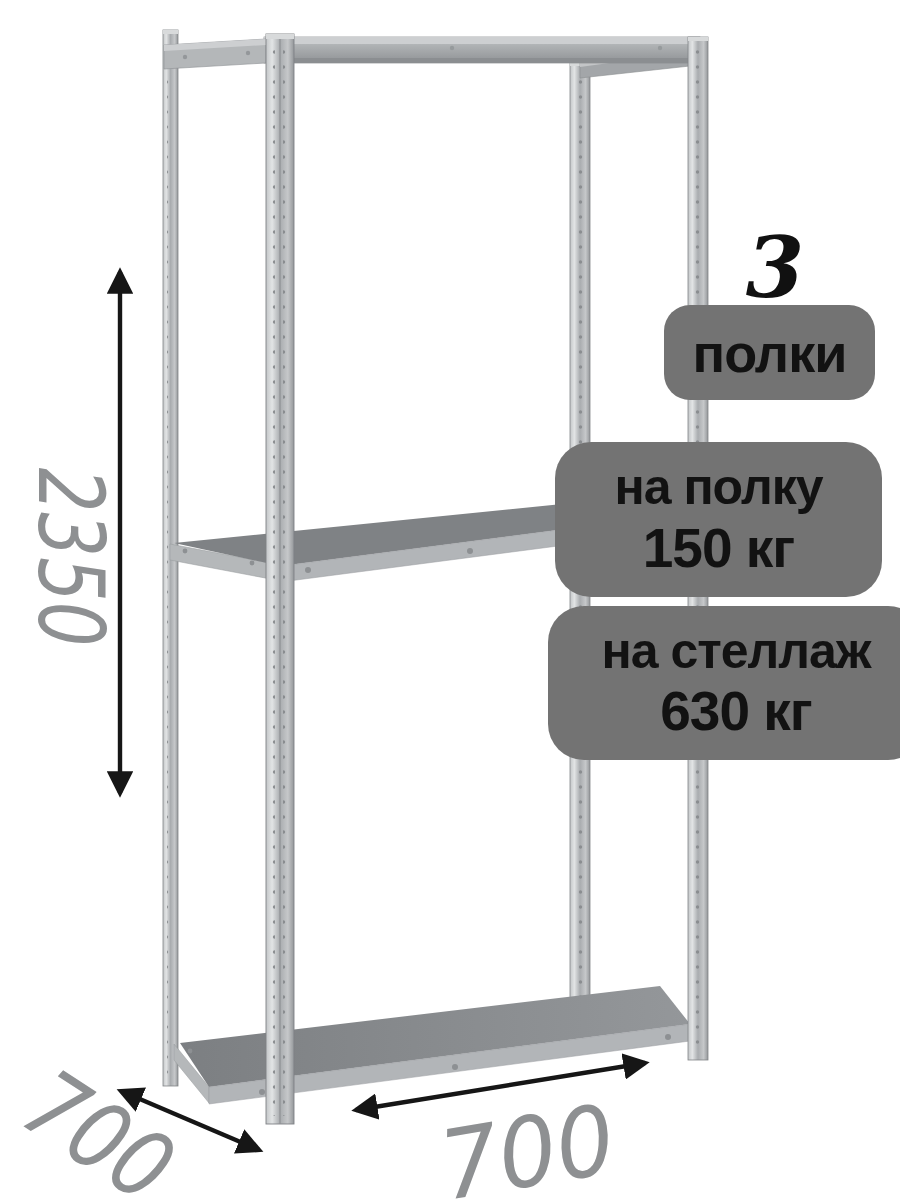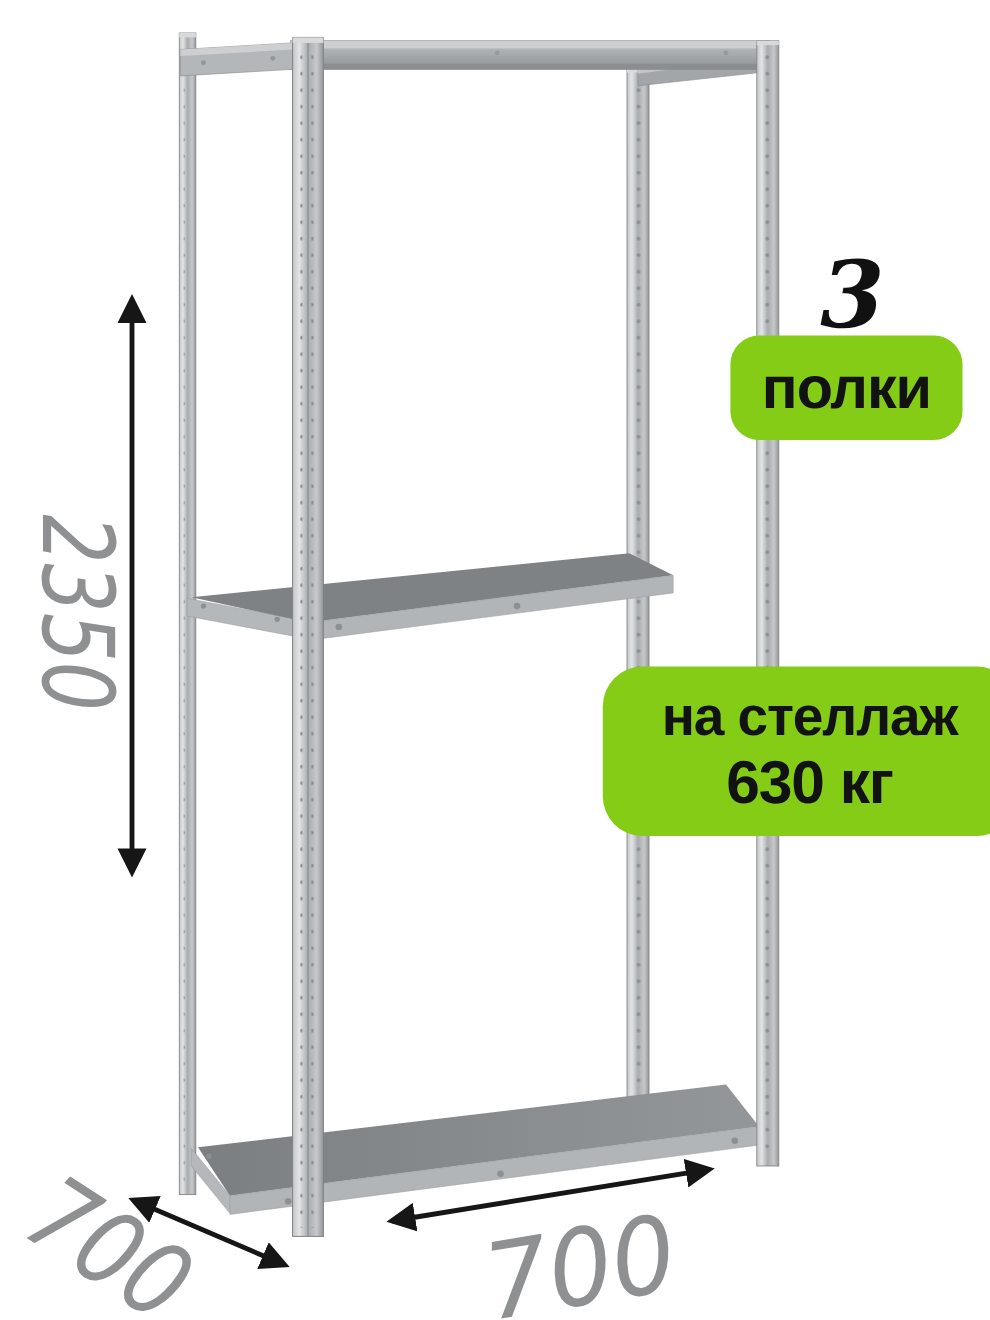--- a/index.html
+++ b/index.html
@@ -27,21 +27,21 @@
     position:absolute;left:775px;top:268px;width:0;height:0;
     display:flex;align-items:center;justify-content:center;overflow:visible;
   }
   .count-number span{
     font-family:"DejaVu Serif",serif;font-weight:bold;font-style:italic;
     font-size:84px;color:#111111;line-height:1;white-space:nowrap;
   }
 
   
   .badge{
-    position:absolute;background:#84cc16;color:#121212;
+    position:absolute;background:#737373;color:#121212;
     display:flex;flex-direction:column;align-items:center;justify-content:center;
     font-weight:bold;text-align:center;letter-spacing:-1px;
   }
   .badge-count{left:664px;top:305px;width:211px;height:95px;border-radius:26px;}
   .badge-count .b-line1{font-size:54px;line-height:1;}
   .badge-shelf{left:555px;top:442px;width:327px;height:155px;border-radius:36px;}
   .badge-rack{left:548px;top:606px;width:376px;height:154px;border-radius:36px;}
   .b-label{font-size:50px;line-height:1.15;}
   .b-value{font-size:55px;line-height:1.15;}
 </style>
@@ -156,19 +156,23 @@
   </div>
 
   <div class="count-number">
     <span>3</span>
   </div>
 
   <div class="badge badge-count">
     <span class="b-line1">полки</span>
   </div>
 
+  <div class="badge badge-shelf">
+    <span class="b-label">на полку</span>
+    <span class="b-value">150 кг</span>
+  </div>
 
   <div class="badge badge-rack">
     <span class="b-label">на стеллаж</span>
     <span class="b-value">630 кг</span>
   </div>
 
 </div>
 
 </body></html>

